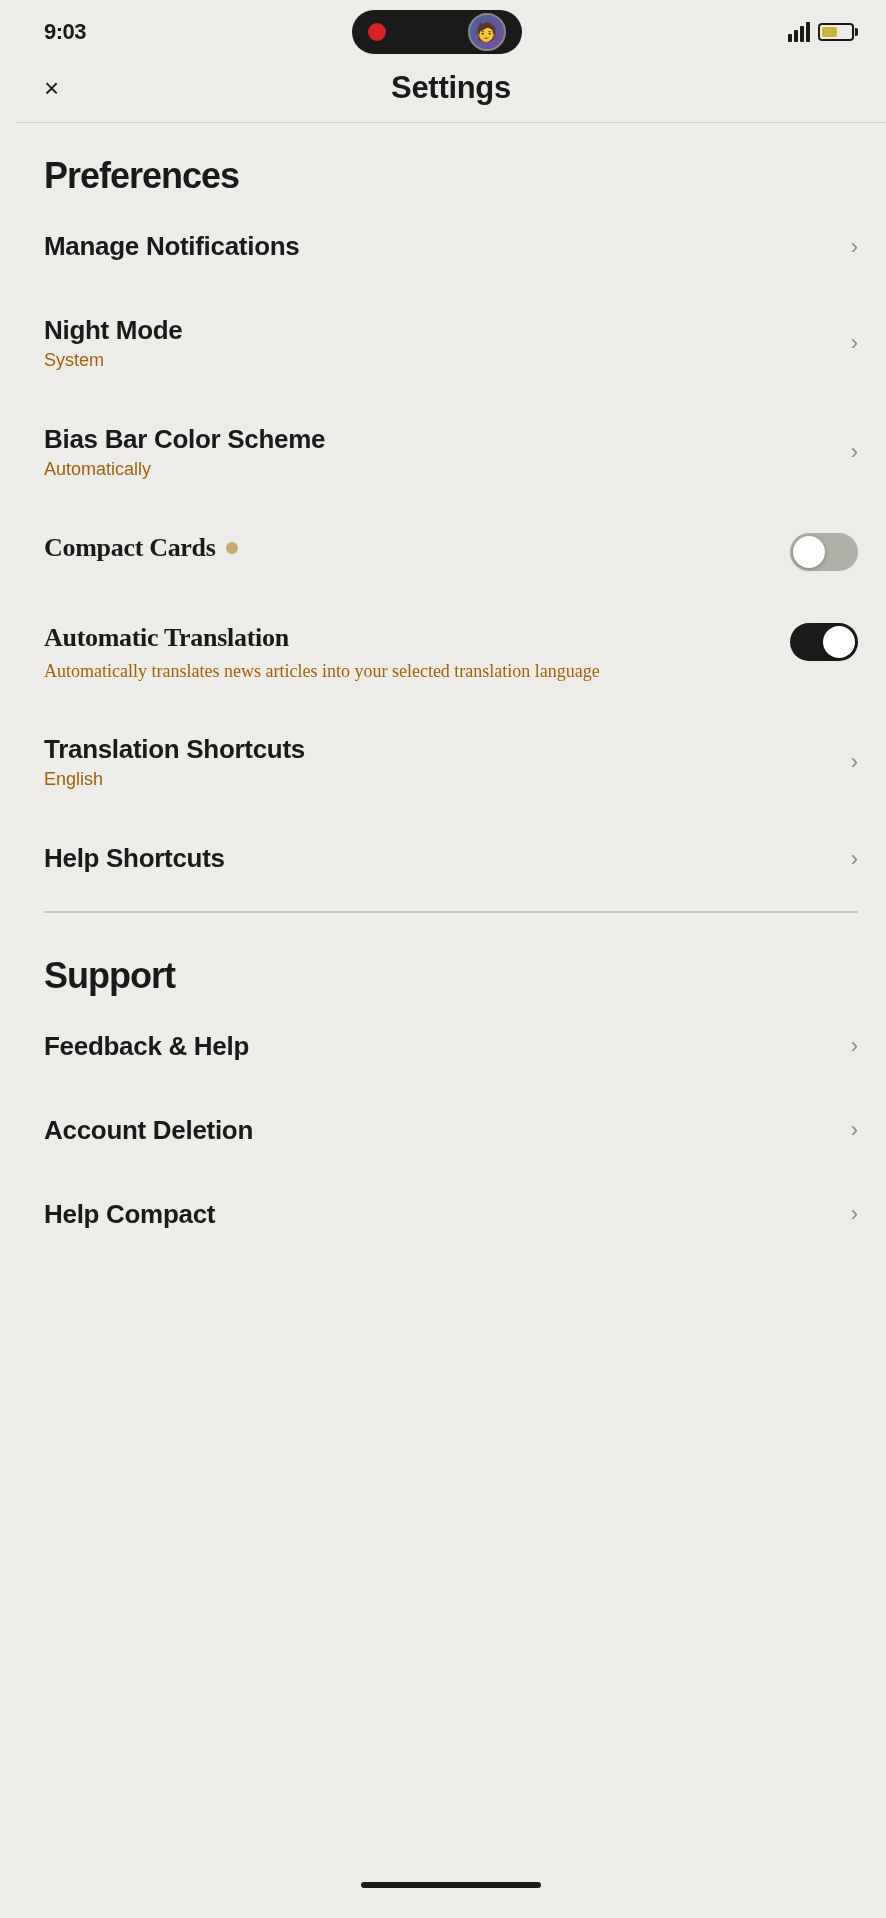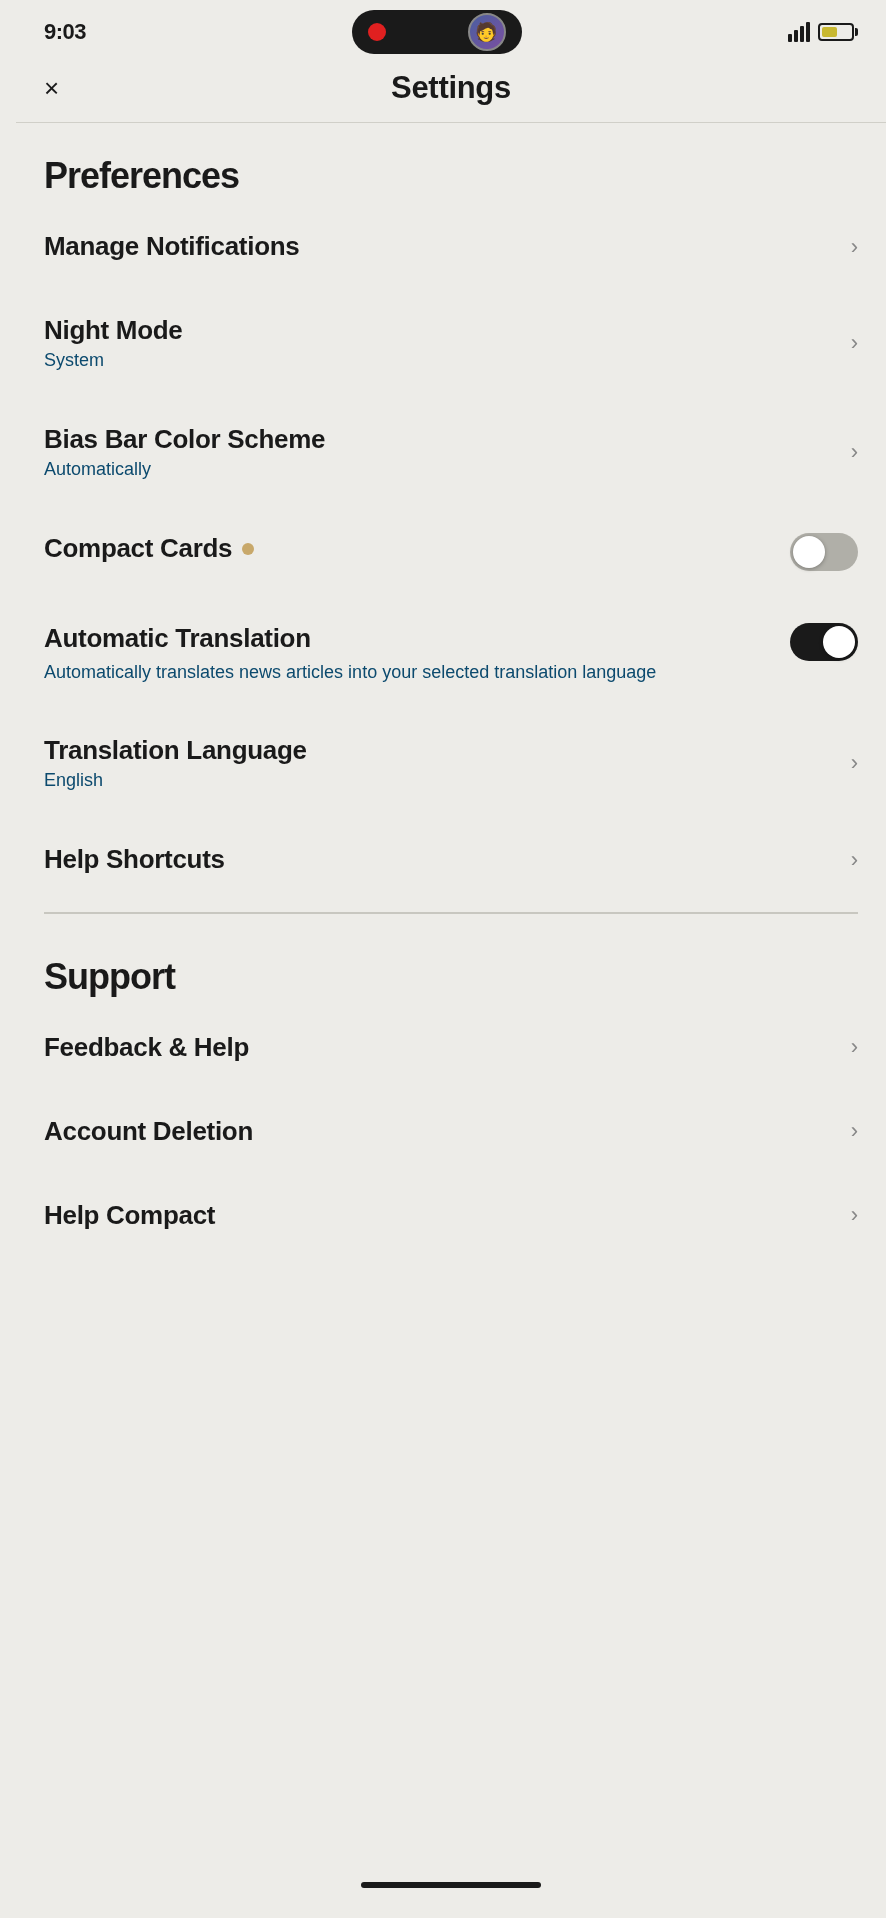--- a/index.html
+++ b/index.html
@@ -187,21 +187,21 @@
     .menu-item-title {
       font-size: 26px;
       font-weight: 600;
       color: #1a1a1a;
       letter-spacing: -0.3px;
     }
 
     .menu-item-subtitle {
       font-size: 18px;
       font-weight: 400;
-      color: #0c4a6e;
+      color: #a16207;
     }
 
     .menu-item-title-row {
       display: flex;
       align-items: center;
       gap: 10px;
     }
 
     .compact-dot {
       width: 12px;
@@ -256,20 +256,21 @@
 
     .toggle-on .toggle-thumb {
       left: 33px;
     }
 
     .menu-item-with-toggle {
       display: flex;
       align-items: flex-start;
       justify-content: flex-start;
       padding: 26px 0;
+      font-family: Liberation Serif, serif;
     }
 
     .menu-item-text-block {
       flex: 1;
       padding-right: 20px;
     }
 
     
     .section-divider {
       height: 1.5px;
@@ -391,21 +392,21 @@
       </div>
       <div class="toggle-container">
         <div class="toggle toggle-on">
           <div class="toggle-thumb"></div>
         </div>
       </div>
     </div>
 
     <div class="menu-item">
       <div class="menu-item-left">
-        <span class="menu-item-title">Translation Language</span>
+        <span class="menu-item-title">Translation Shortcuts</span>
         <span class="menu-item-subtitle">English</span>
       </div>
       <span class="chevron">›</span>
     </div>
 
     <div class="menu-item">
       <div class="menu-item-left">
         <span class="menu-item-title">Help Shortcuts</span>
       </div>
       <span class="chevron">›</span>

